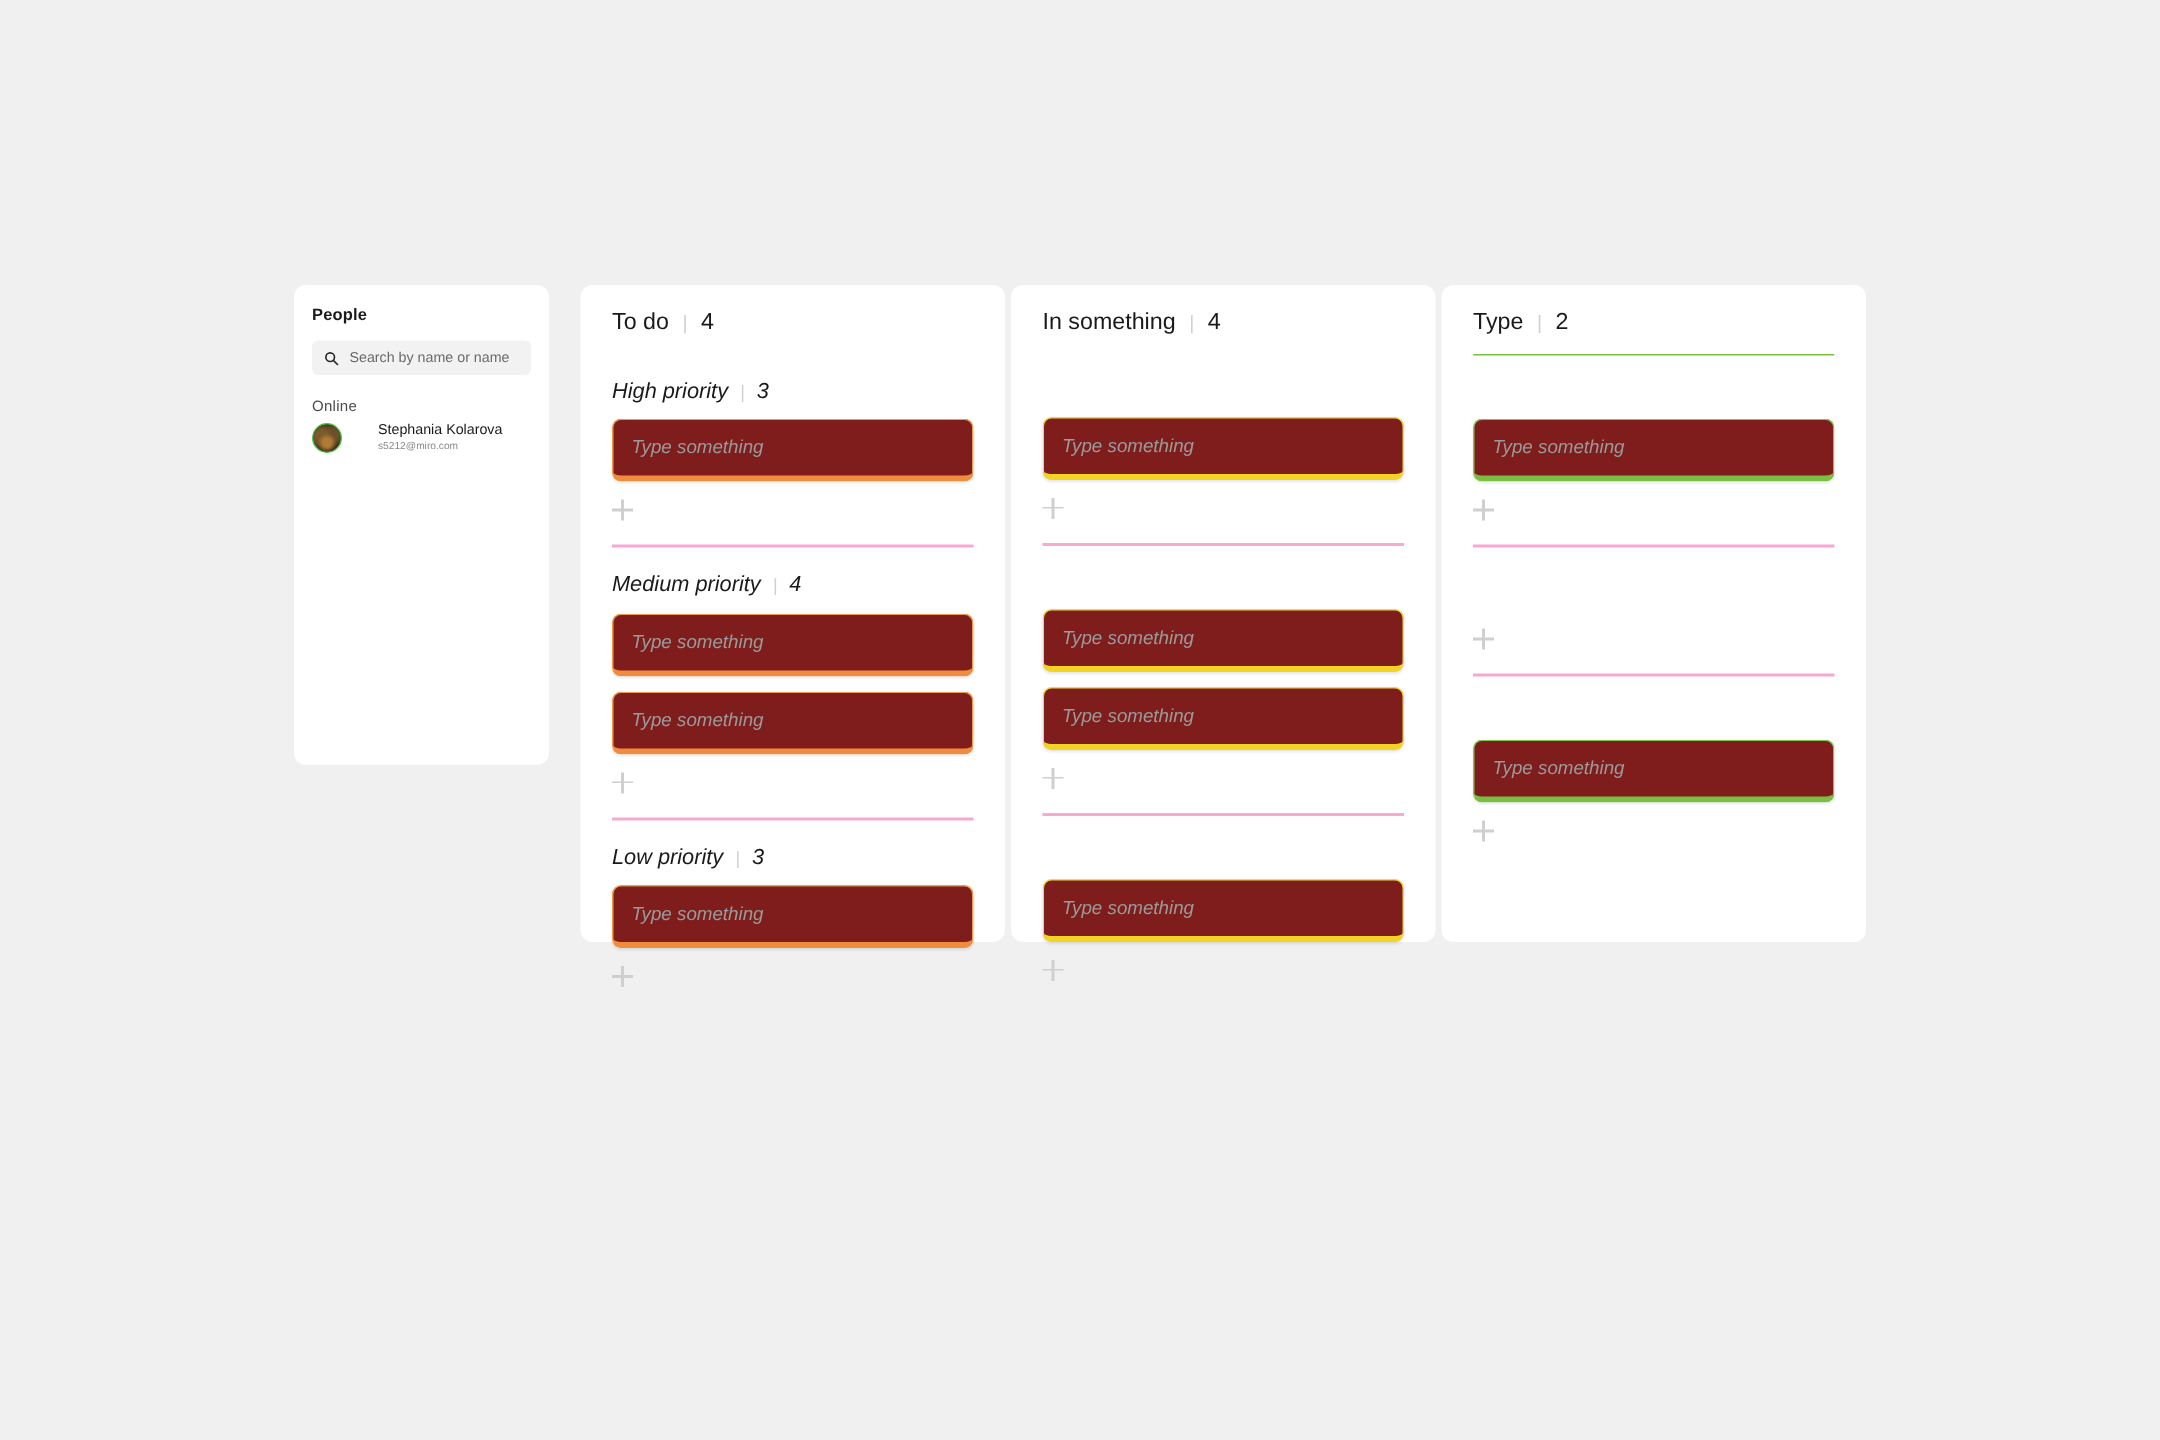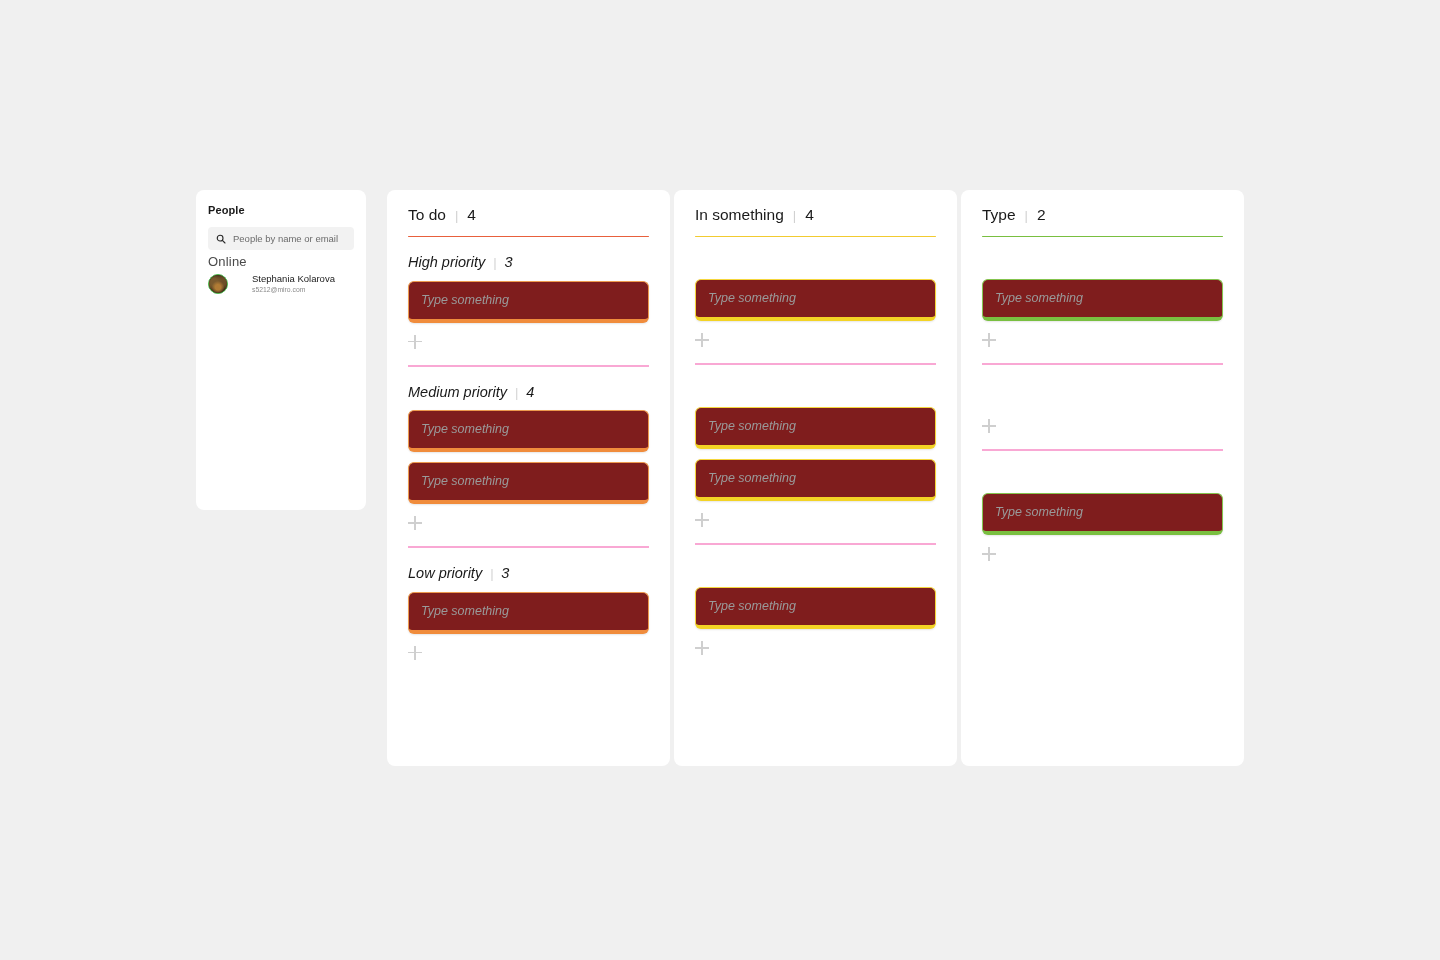--- a/index.html
+++ b/index.html
@@ -58,23 +58,23 @@
   }
   .search-icon svg { display: block; }
 
   .search-text {
     font-size: 9.5px;
     color: #6b6b6b;
     white-space: nowrap;
   }
 
   .online-label {
-    font-size: 13px;
+    font-size: 10px;
     color: #4a4a4a;
-    margin-top: 4px;
+    margin-top: 16px;
     margin-bottom: 5px;
     letter-spacing: 0.2px;
   }
 
   .person-row {
     display: flex;
     align-items: center;
     gap: 8px;
     cursor: pointer;
   }
@@ -122,21 +122,21 @@
   .board {
     position: absolute;
     left: 387px;
     top: 190px;
     display: flex;
     gap: 4px;
   }
 
   .column {
     width: 283px;
-    height: 576px;
+    height: 438px;
     background: #ffffff;
     border-radius: 8px;
     padding: 0 21px;
     display: flex;
     flex-direction: column;
   }
 
   .col-header {
     display: flex;
     align-items: baseline;
@@ -256,21 +256,21 @@
   <div class="people-panel">
     <div class="people-title">People</div>
 
     <div class="search-box">
       <span class="search-icon">
         <svg width="10" height="10" viewBox="0 0 16 16">
           <circle cx="6.6" cy="6.6" r="4.6" fill="none" stroke="#2b2b2b" stroke-width="1.8"></circle>
           <line x1="10.2" y1="10.2" x2="14.4" y2="14.4" stroke="#2b2b2b" stroke-width="1.8" stroke-linecap="round"></line>
         </svg>
       </span>
-      <span class="search-text">People by name or email</span>
+      <span class="search-text">Search by name or name</span>
     </div>
 
     <div class="online-label">Online</div>
 
     <div class="person-row">
       <div class="avatar-wrap">
         <div class="avatar">
             <div class="avatar-art"></div>
           </div>
       </div>

